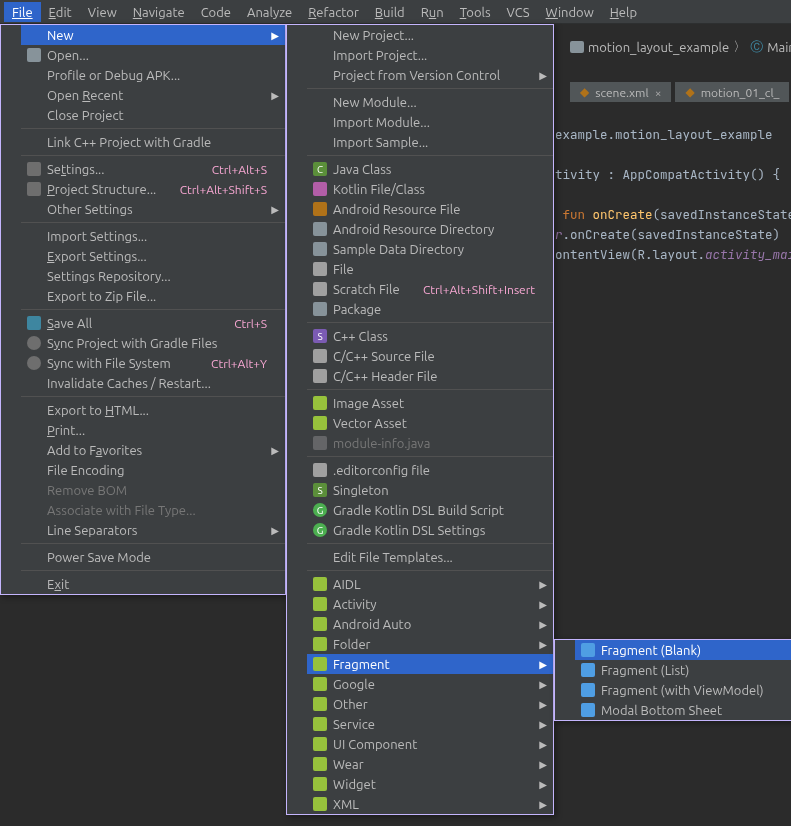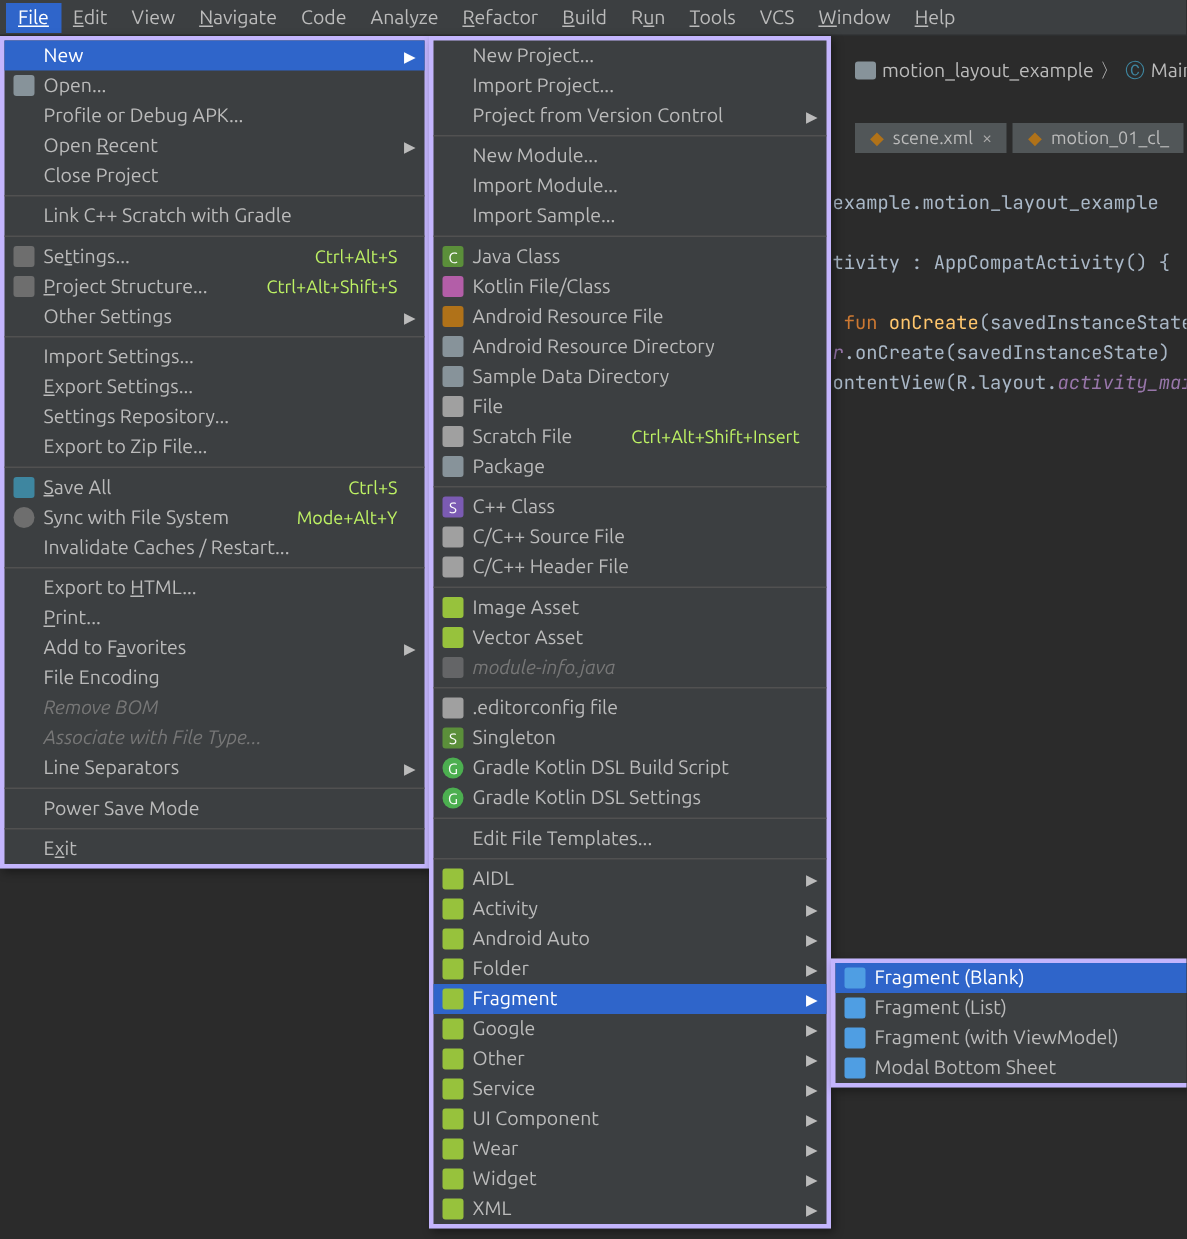--- a/index.html
+++ b/index.html
@@ -73,22 +73,23 @@
     color: #a9b7c6;
     white-space: pre;
   }
   .kw { color: #cc7832; }
   .fn { color: #ffc66d; }
   .sup { color: #9876aa; font-style: italic;}
 
   .menu {
     position: absolute;
     background: #3c3f41;
-    border: 3px solid #c4b5fd;
+    border: 1px solid #c4b5fd;
     box-shadow: 2px 2px 6px rgba(0,0,0,.4);
+    padding-left: 20px;
   }
   .file-menu { top: 24px; left: 0; width: 286px; }
   .new-menu  { top: 24px; left: 286px; width: 268px; }
   .frag-menu { top: 639px; left: 554px; width: 268px; }
 
   .menu-item {
     display: flex;
     align-items: center;
     height: 20px;
     padding: 0 18px 0 26px;
@@ -98,24 +99,24 @@
   .menu-item .mi-icon {
     position: absolute;
     left: 5px;
     width: 16px; height: 16px;
     display: flex; align-items: center; justify-content: center;
   }
   .menu-item.highlight {
     background: #2f65ca;
     color: #ffffff;
   }
-  .menu-item.disabled { color: #777777; font-style: italic; }
+  .menu-item.disabled { color: #777777; }
   .menu-item .shortcut {
     margin-left: auto;
-    color: #bef264;
+    color: #f9a8d4;
     font-size: 12px;
   }
   .menu-item .arrow {
     position: absolute;
     right: 6px;
     font-size: 10px;
   }
   .menu-sep {
     height: 1px;
     background: #515151;
@@ -203,21 +204,21 @@
     </div>
   <div class="menu-item">
       <span>Open <span class="mnemonic">R</span>ecent</span>
       <span class="arrow">▶</span>
     </div>
   <div class="menu-item">
       <span>Close Project</span>
     </div>
   <div class="menu-sep"></div>
   <div class="menu-item">
-      <span>Link C++ Scratch with Gradle</span>
+      <span>Link C++ Project with Gradle</span>
     </div>
   <div class="menu-sep"></div>
   <div class="menu-item">
     <span class="mi-icon">
         <span class="ic ic-wrench"></span>
       </span>
     <span>Se<span class="mnemonic">t</span>tings...</span>
       <span class="shortcut">Ctrl+Alt+S</span>
   </div>
   <div class="menu-item">
@@ -249,22 +250,28 @@
     <span class="mi-icon">
         <span class="ic ic-disk"></span>
       </span>
     <span><span class="mnemonic">S</span>ave All</span>
       <span class="shortcut">Ctrl+S</span>
   </div>
   <div class="menu-item">
     <span class="mi-icon">
         <span class="ic ic-sync"></span>
       </span>
+    <span>S<span class="mnemonic">y</span>nc Project with Gradle Files</span>
+  </div>
+  <div class="menu-item">
+    <span class="mi-icon">
+        <span class="ic ic-sync"></span>
+      </span>
     <span>Sync with File System</span>
-      <span class="shortcut">Mode+Alt+Y</span>
+      <span class="shortcut">Ctrl+Alt+Y</span>
   </div>
   <div class="menu-item">
       <span>Invalidate Caches / Restart...</span>
     </div>
   <div class="menu-sep"></div>
   <div class="menu-item">
       <span>Export to <span class="mnemonic">H</span>TML...</span>
     </div>
   <div class="menu-item">
       <span><span class="mnemonic">P</span>rint...</span>

